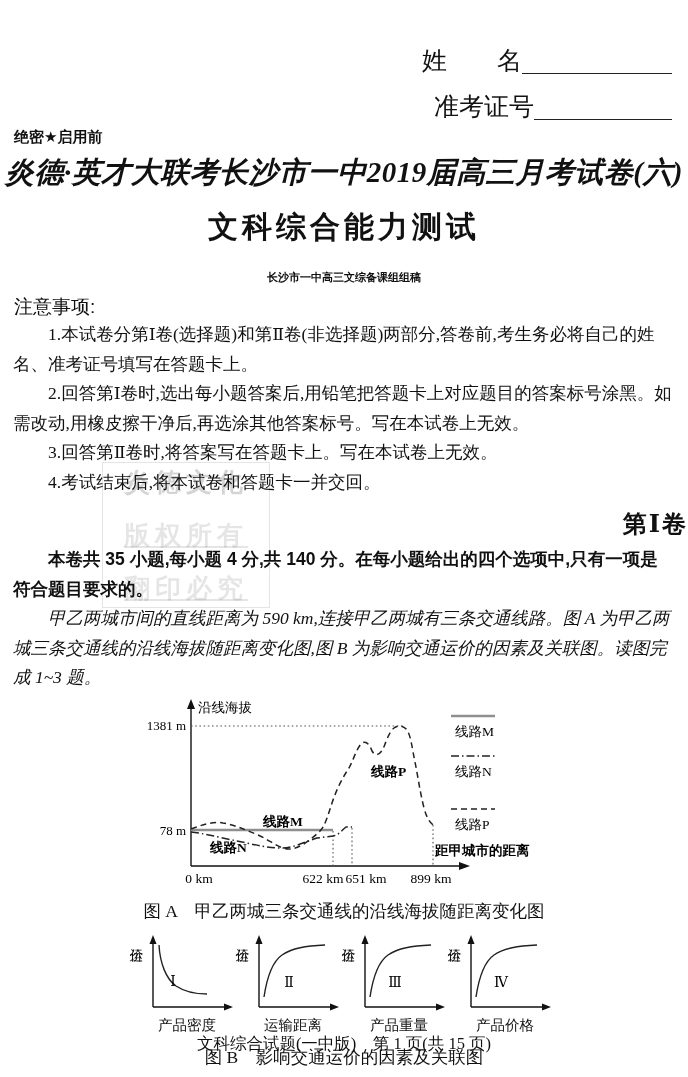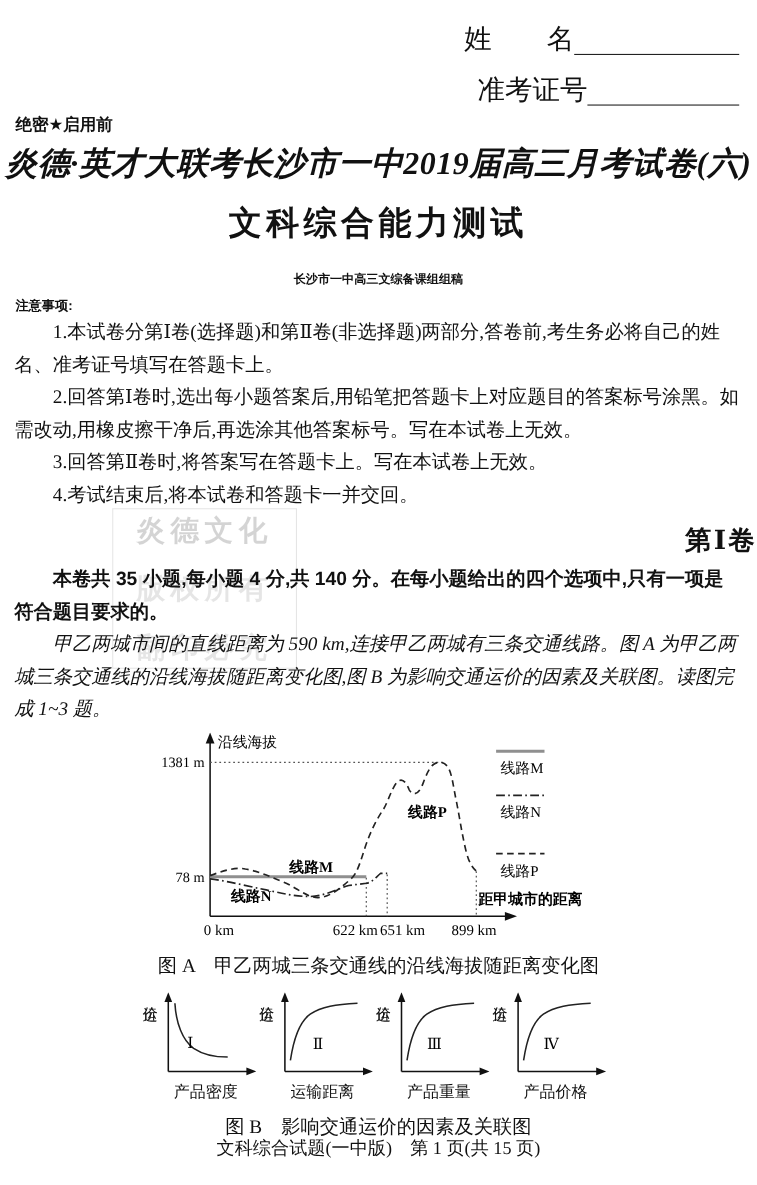--- a/index.html
+++ b/index.html
@@ -16,46 +16,46 @@
     position:absolute; left:102px; top:462px; width:168px; height:146px;
     border:1px solid rgba(0,0,0,0.10);
     display:flex; flex-direction:column; justify-content:space-between;
     align-items:center; padding:6px 0; z-index:0; box-sizing:border-box;
   }
   .wm-line {
     font-family:"Liberation Sans",sans-serif; font-weight:bold;
     font-size:26px; letter-spacing:5px; color:rgba(0,0,0,0.17);
     line-height:1; white-space:nowrap;
   }
-  .wm-line.faint { color:rgba(0,0,0,0.10); }
+  .wm-line.faint { color:rgba(0,0,0,0.10);text-decoration:underline; }
 
   .content { position:relative; z-index:1; }
 
   
-  .fillin { padding:4px 16px 0 0;margin-left:20px; }
+  .fillin { padding:28px 16px 0 0;margin-left:20px; }
   .fillin-row { display:flex; justify-content:flex-end; align-items:flex-end; height:46px; }
   .fillin-label { font-size:25px; line-height:1.1; white-space:pre; }
   .fillin-line { display:inline-block; border-bottom:1.5px solid #222; height:34px; }
   .fillin-line.name { width:150px; }
   .fillin-line.adm  { width:138px; }
 
   .secrecy { margin:8px 0 0 14px; font-size:15px; font-weight:bold; }
 
   .main-title {
     margin:6px 0 0; text-align:center;
     font-size:29px; font-weight:bold; font-style:italic;
     letter-spacing:0.5px; white-space:nowrap;
   }
   .subject-title {
     margin:14px 0 0; text-align:center;
     font-size:30px; font-weight:800; letter-spacing:4px;
   }
   .byline { margin:22px 0 0; text-align:center; font-size:11px; font-weight:bold; }
 
-  .notes-heading { margin:9px 0 0 14px; font-size:12px; font-weight:bold; }
+  .notes-heading { margin:9px 0 0 14px; font-size:19px; font-weight:normal; }
   p.body-p {
     margin:0 13px; text-indent:2em;
     font-size:17.5px; line-height:29.5px;
   }
   p.bold-p { font-family:"Liberation Sans","DejaVu Sans",sans-serif; font-weight:bold; }
   p.kai-p  { font-style:italic; }
 
   .section-title {
     margin:11px 0 5px; text-align:right;
     font-size:24px; font-weight:bold; letter-spacing:2px;

